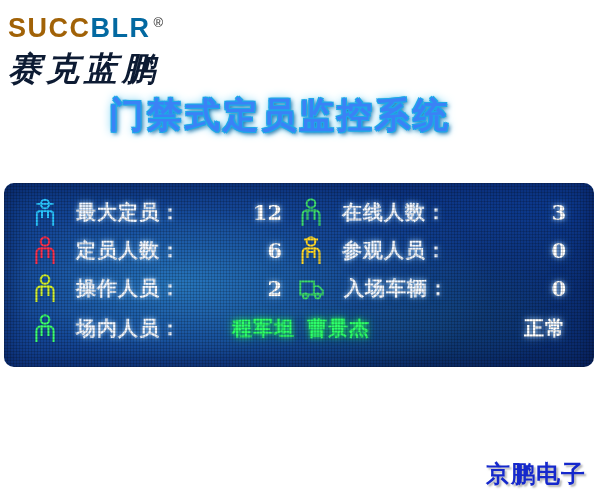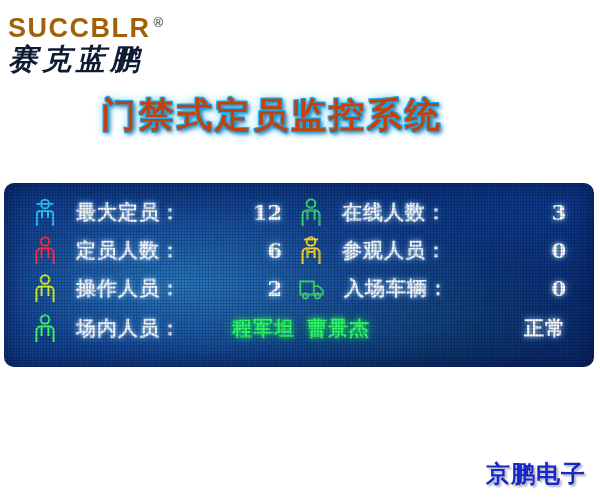--- a/index.html
+++ b/index.html
@@ -25,62 +25,63 @@
   }
   #logo-wordmark {
     font-family: "Liberation Sans", "DejaVu Sans", sans-serif;
     font-weight: bold;
     font-size: 27px;
     letter-spacing: 1.5px;
     line-height: 30px;
     white-space: nowrap;
   }
   .wm-red { color: #a16207; }
-  .wm-blue { color: #a16207; }
+  .wm-blue { color: #0369a1; }
   #logo-reg {
     font-size: 13px;
     vertical-align: super;
     color: #2a2a2a;
     font-weight: normal;
     letter-spacing: 0;
     margin-left: 3px;
   }
   #logo-cn {
     font-family: "DejaVu Serif", "Liberation Serif", serif;
     font-weight: bold;
     font-style: italic;
-    font-size: 29px;
+    font-size: 33px;
     color: #0d1b33;
     letter-spacing: 5px;
     line-height: 32px;
-    margin-top: 0;
+    margin-top: 10px;
     white-space: nowrap;
   }
 
   
   #page-title {
     position: absolute;
     left: 0;
     top: 92px;
     width: 544px;
     text-align: center;
     font-family: "DejaVu Sans", "Liberation Sans", sans-serif;
     font-weight: bold;
     font-size: 35px;
     letter-spacing: 3px;
-    color: #c2410c;
+    color: #3b82f6;
     text-shadow:
        0 0 2px #1ea9e8,
        1px 1px 0 #1ea9e8,
       -1px 1px 0 #1ea9e8,
        1px -1px 0 #1ea9e8,
       -1px -1px 0 #1ea9e8,
        2px 2px 4px #0a5f99,
        0 0 10px #41c4f0;
     white-space: nowrap;
+    padding-left: 8px;
   }
 
   
   #led-panel {
     position: absolute;
     left: 4px;
     top: 183px;
     width: 590px;
     height: 184px;
     border-radius: 10px;

